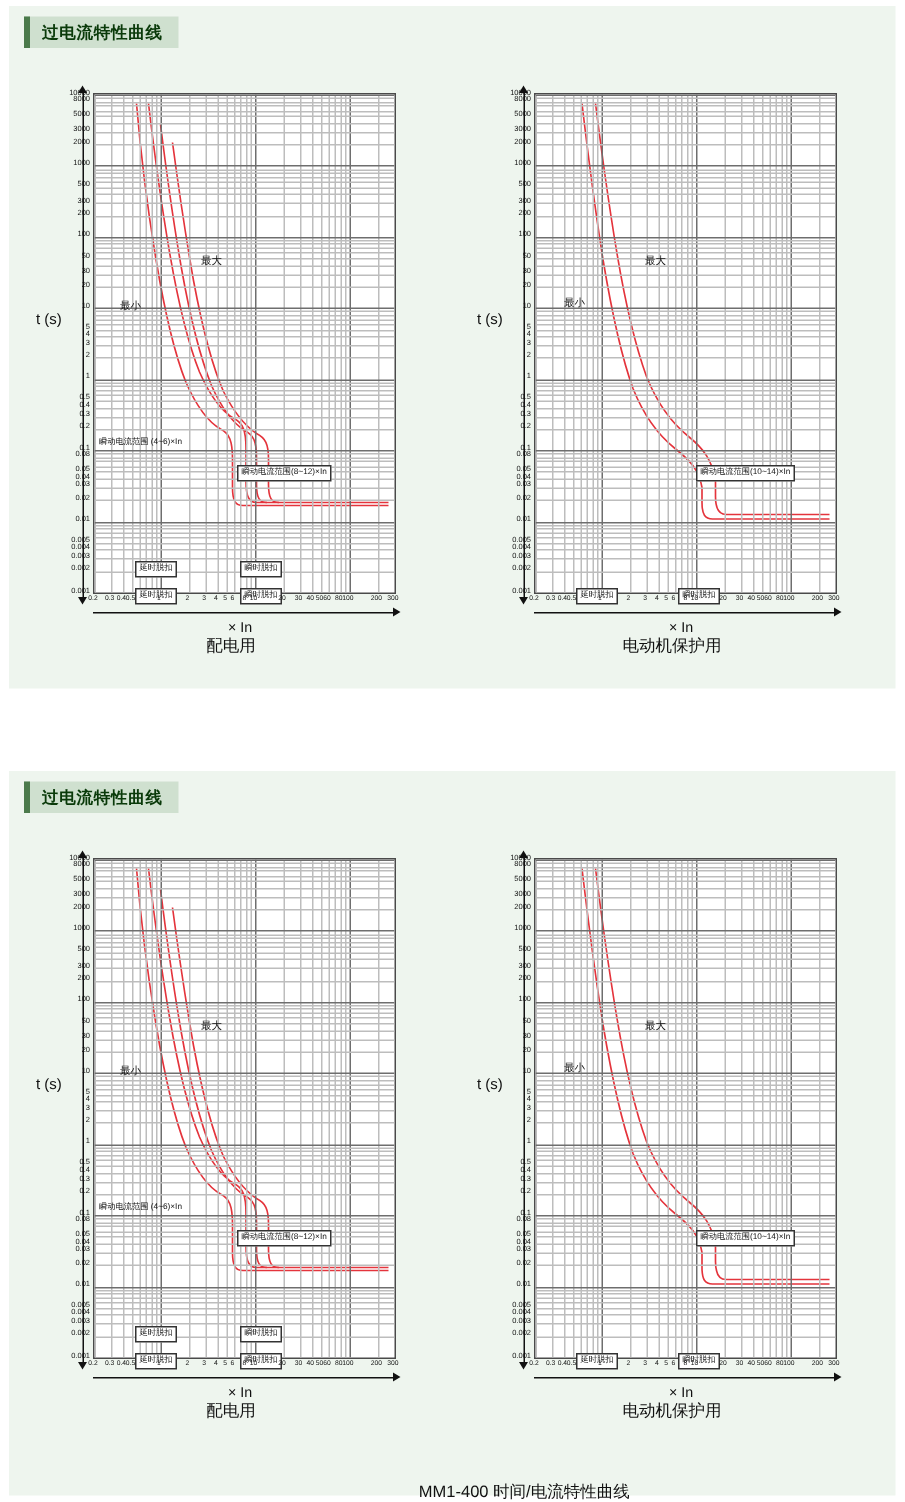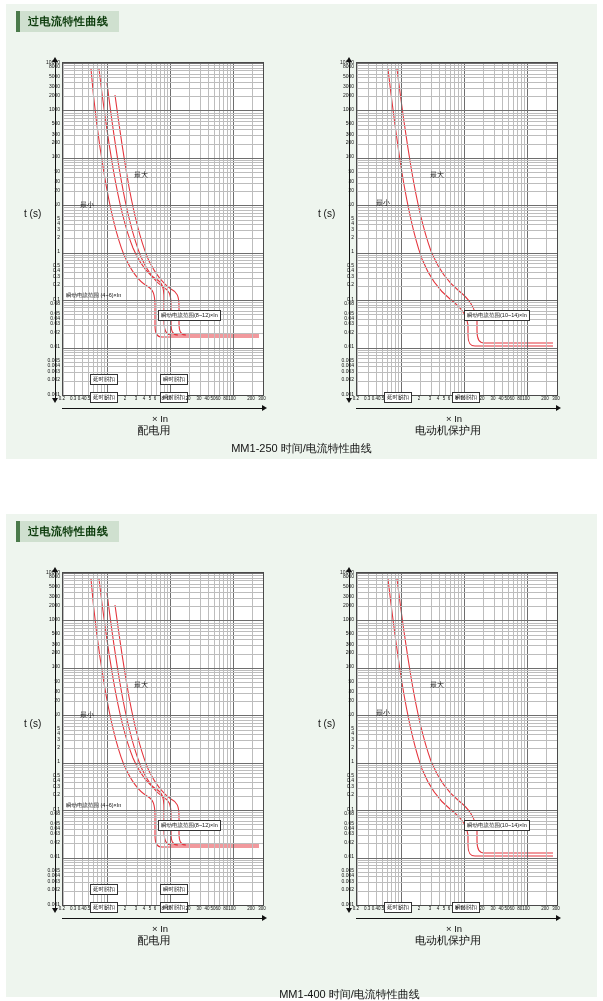--- a/index.html
+++ b/index.html
@@ -386,21 +386,20 @@
       <div class="xtick" style="left: 169.03px; top: 348px; width: 12px;">30</div>
       <div class="xtick" style="left: 176.897px; top: 348px; width: 12px;">40</div>
       <div class="xtick" style="left: 182.999px; top: 348px; width: 12px;">50</div>
       <div class="xtick" style="left: 187.986px; top: 348px; width: 12px;">60</div>
       <div class="xtick" style="left: 195.853px; top: 348px; width: 12px;">80</div>
       <div class="xtick" style="left: 201.955px; top: 348px; width: 12px;">100</div>
       <div class="xtick" style="left: 220.911px; top: 348px; width: 12px;">200</div>
       <div class="xtick" style="left: 232px; top: 348px; width: 12px;">300</div>
     </div>
 
-  <div class="figtitle" style="left:0;top:437px;">MM1-250 时间/电流特性曲线</div>
 </div>
 
 <div class="panel" id="panel2">
   <div class="panel-header">过电流特性曲线</div>
 
   <div class="chart-wrap" style="left:18px;top:44px;width:260px;height:350px;">
     <div class="axis-y-label" style="left:0px;top:160px;">t (s)</div>
     <div class="arrowline" style="left:31px;top:14px;width:1px;height:336px;"></div>
     <div class="arrowhead ah-up" style="left:28px;top:9px;"></div>
     <div class="arrowhead ah-down" style="left:28px;top:350px;"></div>

